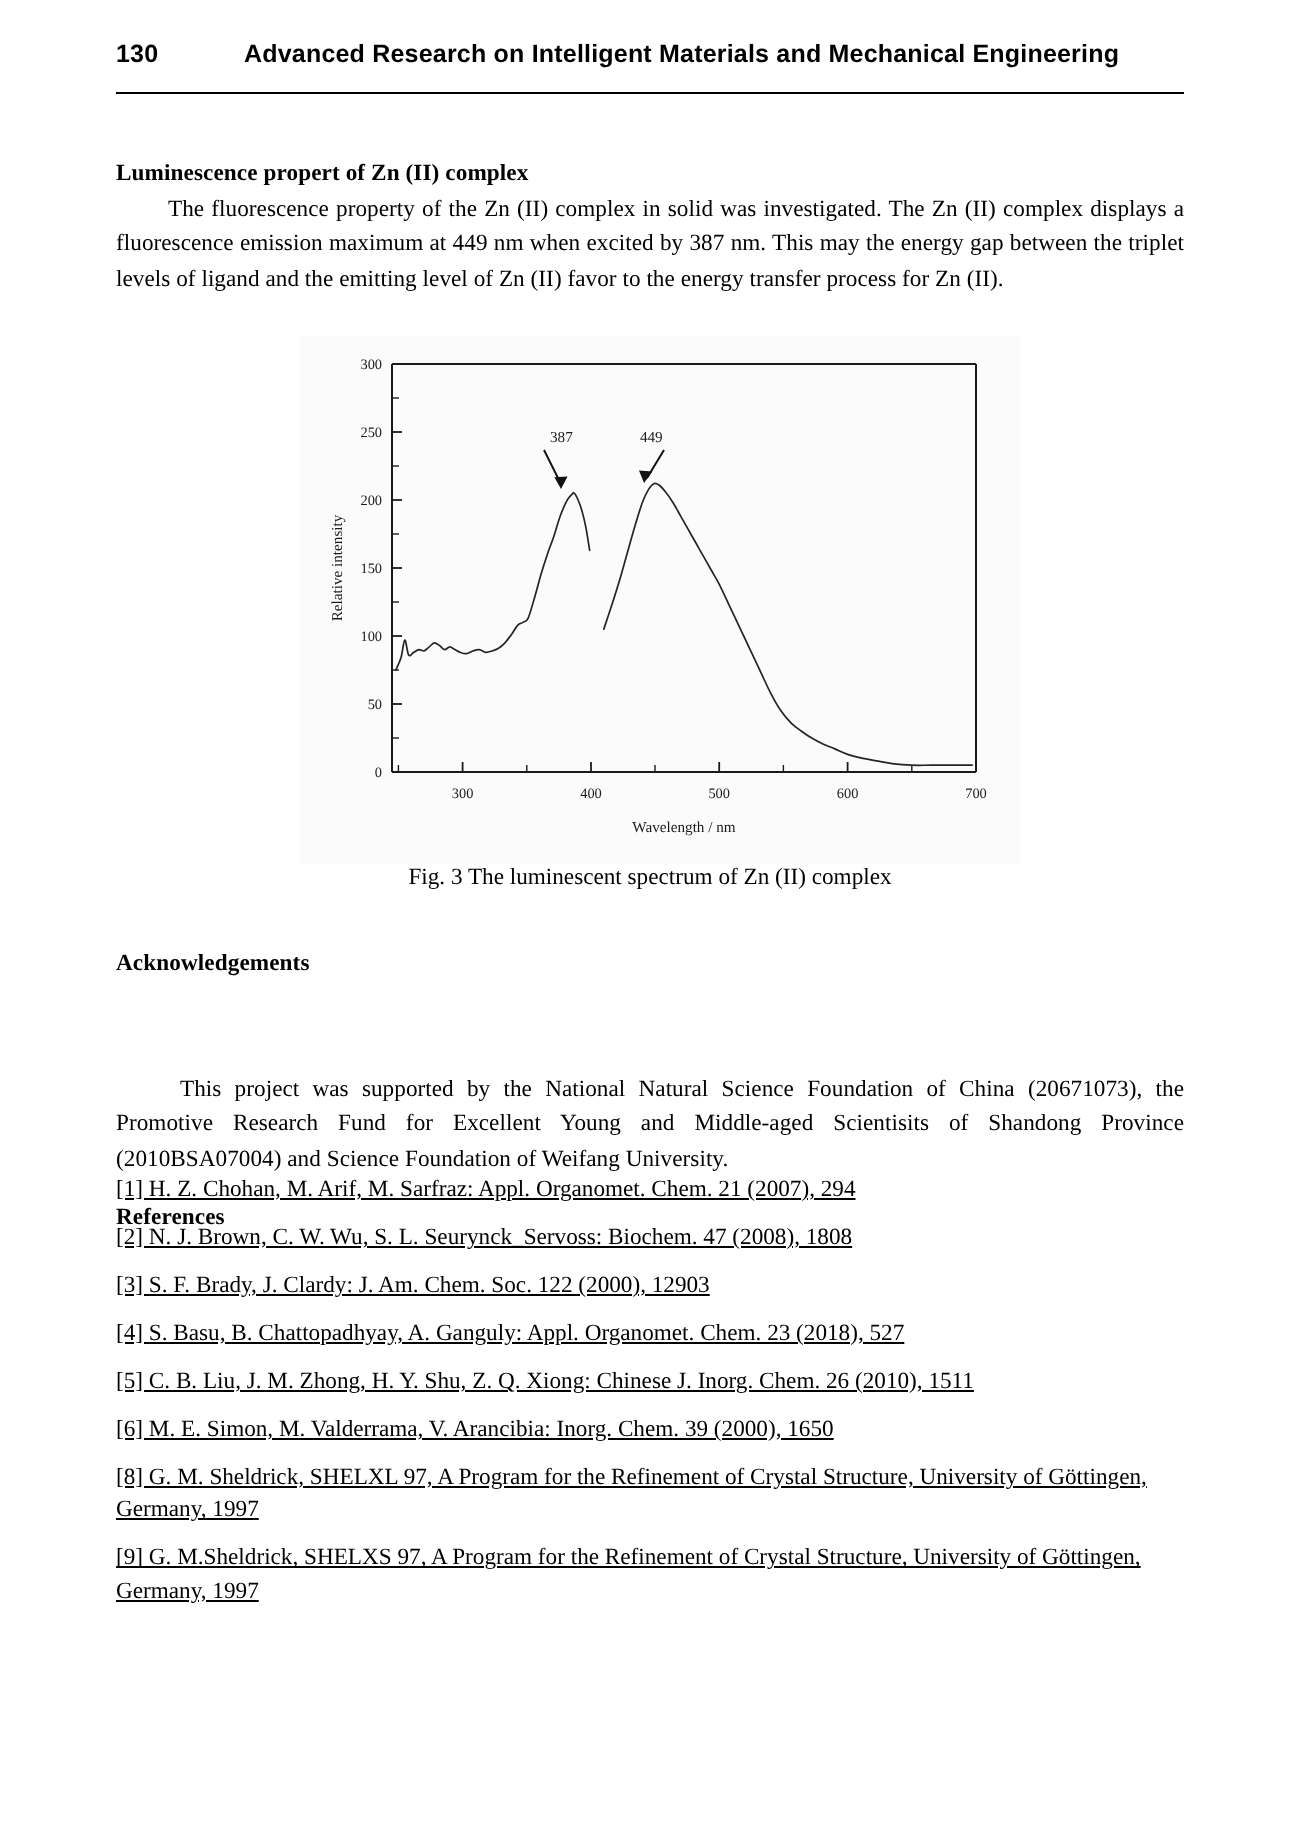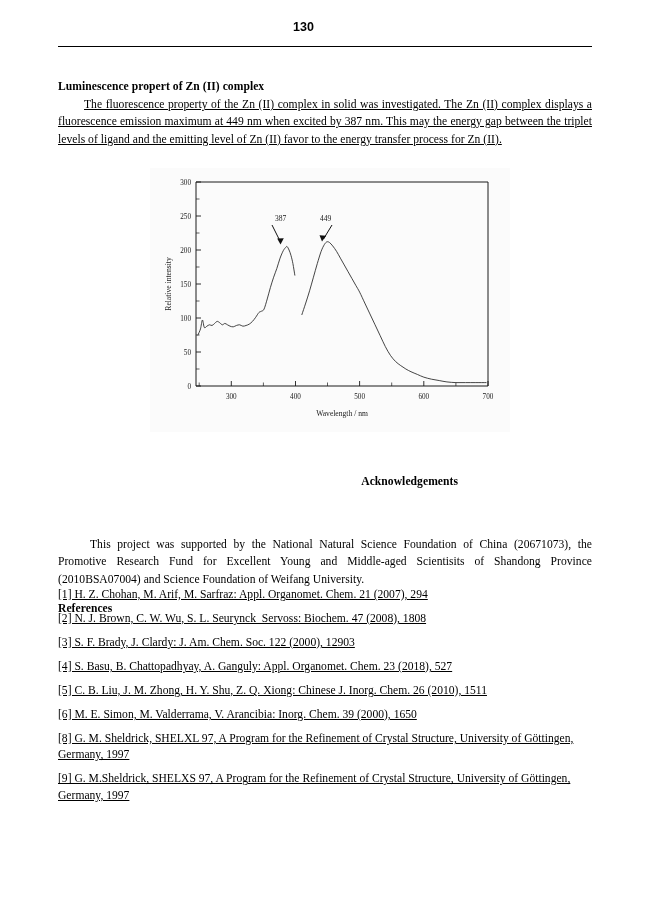--- a/index.html
+++ b/index.html
@@ -22,21 +22,20 @@
     position: absolute;
     left: 58px;
     top: 20px;
     width: 534px;
     display: flex;
     align-items: baseline;
     font-family: "Liberation Sans", "DejaVu Sans", sans-serif;
     font-weight: bold;
     font-size: 12.5px;
     letter-spacing: 0.1px;
-    justify-content: center;
   }
   .header-page-no {
     width: 64px;
     flex: 0 0 64px;
   }
   .header-title {
     flex: 1 1 auto;
   }
   .header-rule {
     position: absolute;
@@ -57,27 +56,26 @@
   .para {
     position: absolute;
     font-size: 11.6px;
     line-height: 17.3px;
     text-align: justify;
     text-justify: inter-word;
     letter-spacing: 0.02px;
   }
   .indent {
     text-indent: 26px;
-    text-decoration: underline;
   }
 
   #lum-heading { left: 58px; top: 80px; width: 500px; }
   #lum-para    { left: 58px; top: 96px; width: 534px; }
 
-  #ack-heading { left: 58px; top: 475px; width: 400px; text-align: right; }
+  #ack-heading { left: 58px; top: 475px; width: 400px; }
   #ack-para    { left: 58px; top: 492px; width: 534px; text-indent: 32px; margin-top: 44px; }
 
   #ref-heading { left: 58px; top: 570px; width: 300px; margin-top: 32px; }
 
   
   .ref-list {
     position: absolute;
     left: 58px;
     top: 587px;
     width: 534px;
@@ -155,20 +153,21 @@
     fill: none;
   }
 </style>
 </head>
 <body>
 
 <div class="page">
 
   <div class="header">
     <span class="header-page-no">130</span>
+    <span class="header-title">Advanced Research on Intelligent Materials and Mechanical Engineering</span>
   </div>
   <div class="header-rule"></div>
 
   <div class="section-heading" id="lum-heading">Luminescence propert of Zn (II) complex</div>
   <div class="para indent" id="lum-para">The fluorescence property of the Zn (II) complex in solid was investigated. The Zn (II) complex displays a fluorescence emission maximum at 449 nm when excited by 387 nm. This may the energy gap between the triplet levels of ligand and the emitting level of Zn (II) favor to the energy transfer process for Zn (II).</div>
 
   <div class="figure-box">
     <svg class="chart-svg" viewBox="0 0 360 264">
 
       <g>
@@ -234,20 +233,21 @@
         <line class="peak-arrow" x1="122" y1="57" x2="130.5" y2="74"></line>
         <polygon points="130.5,76.5 127.2,70.6 133.8,70.2" fill="#111111"></polygon>
       </g>
       <g>
         <text class="peak-label" id="peak-label-1" x="175.64" y="52.76" text-anchor="middle">449</text>
         <line class="peak-arrow" x1="182" y1="57" x2="173.5" y2="71"></line>
         <polygon points="172,73.5 169.5,67.2 176.2,67.8" fill="#111111"></polygon>
       </g>
     </svg>
   </div>
+  <div class="figure-caption">Fig. 3 The luminescent spectrum of Zn (II) complex</div>
 
   <div class="section-heading" id="ack-heading">Acknowledgements</div>
   <div class="para" id="ack-para">This project was supported by the National Natural Science Foundation of China (20671073), the Promotive Research Fund for Excellent Young and Middle-aged Scientisits of Shandong Province (2010BSA07004) and Science Foundation of Weifang University.</div>
 
   <div class="section-heading" id="ref-heading">References</div>
   <div class="ref-list" id="ref-list">
       <div class="ref-item">[1] H. Z. Chohan, M. Arif, M. Sarfraz: Appl. Organomet. Chem. 21 (2007), 294</div>
       <div class="ref-item">[2] N. J. Brown, C. W. Wu, S. L. Seurynck_Servoss: Biochem. 47 (2008), 1808</div>
       <div class="ref-item">[3] S. F. Brady, J. Clardy: J. Am. Chem. Soc. 122 (2000), 12903</div>
       <div class="ref-item">[4] S. Basu, B. Chattopadhyay, A. Ganguly: Appl. Organomet. Chem. 23 (2018), 527</div>

